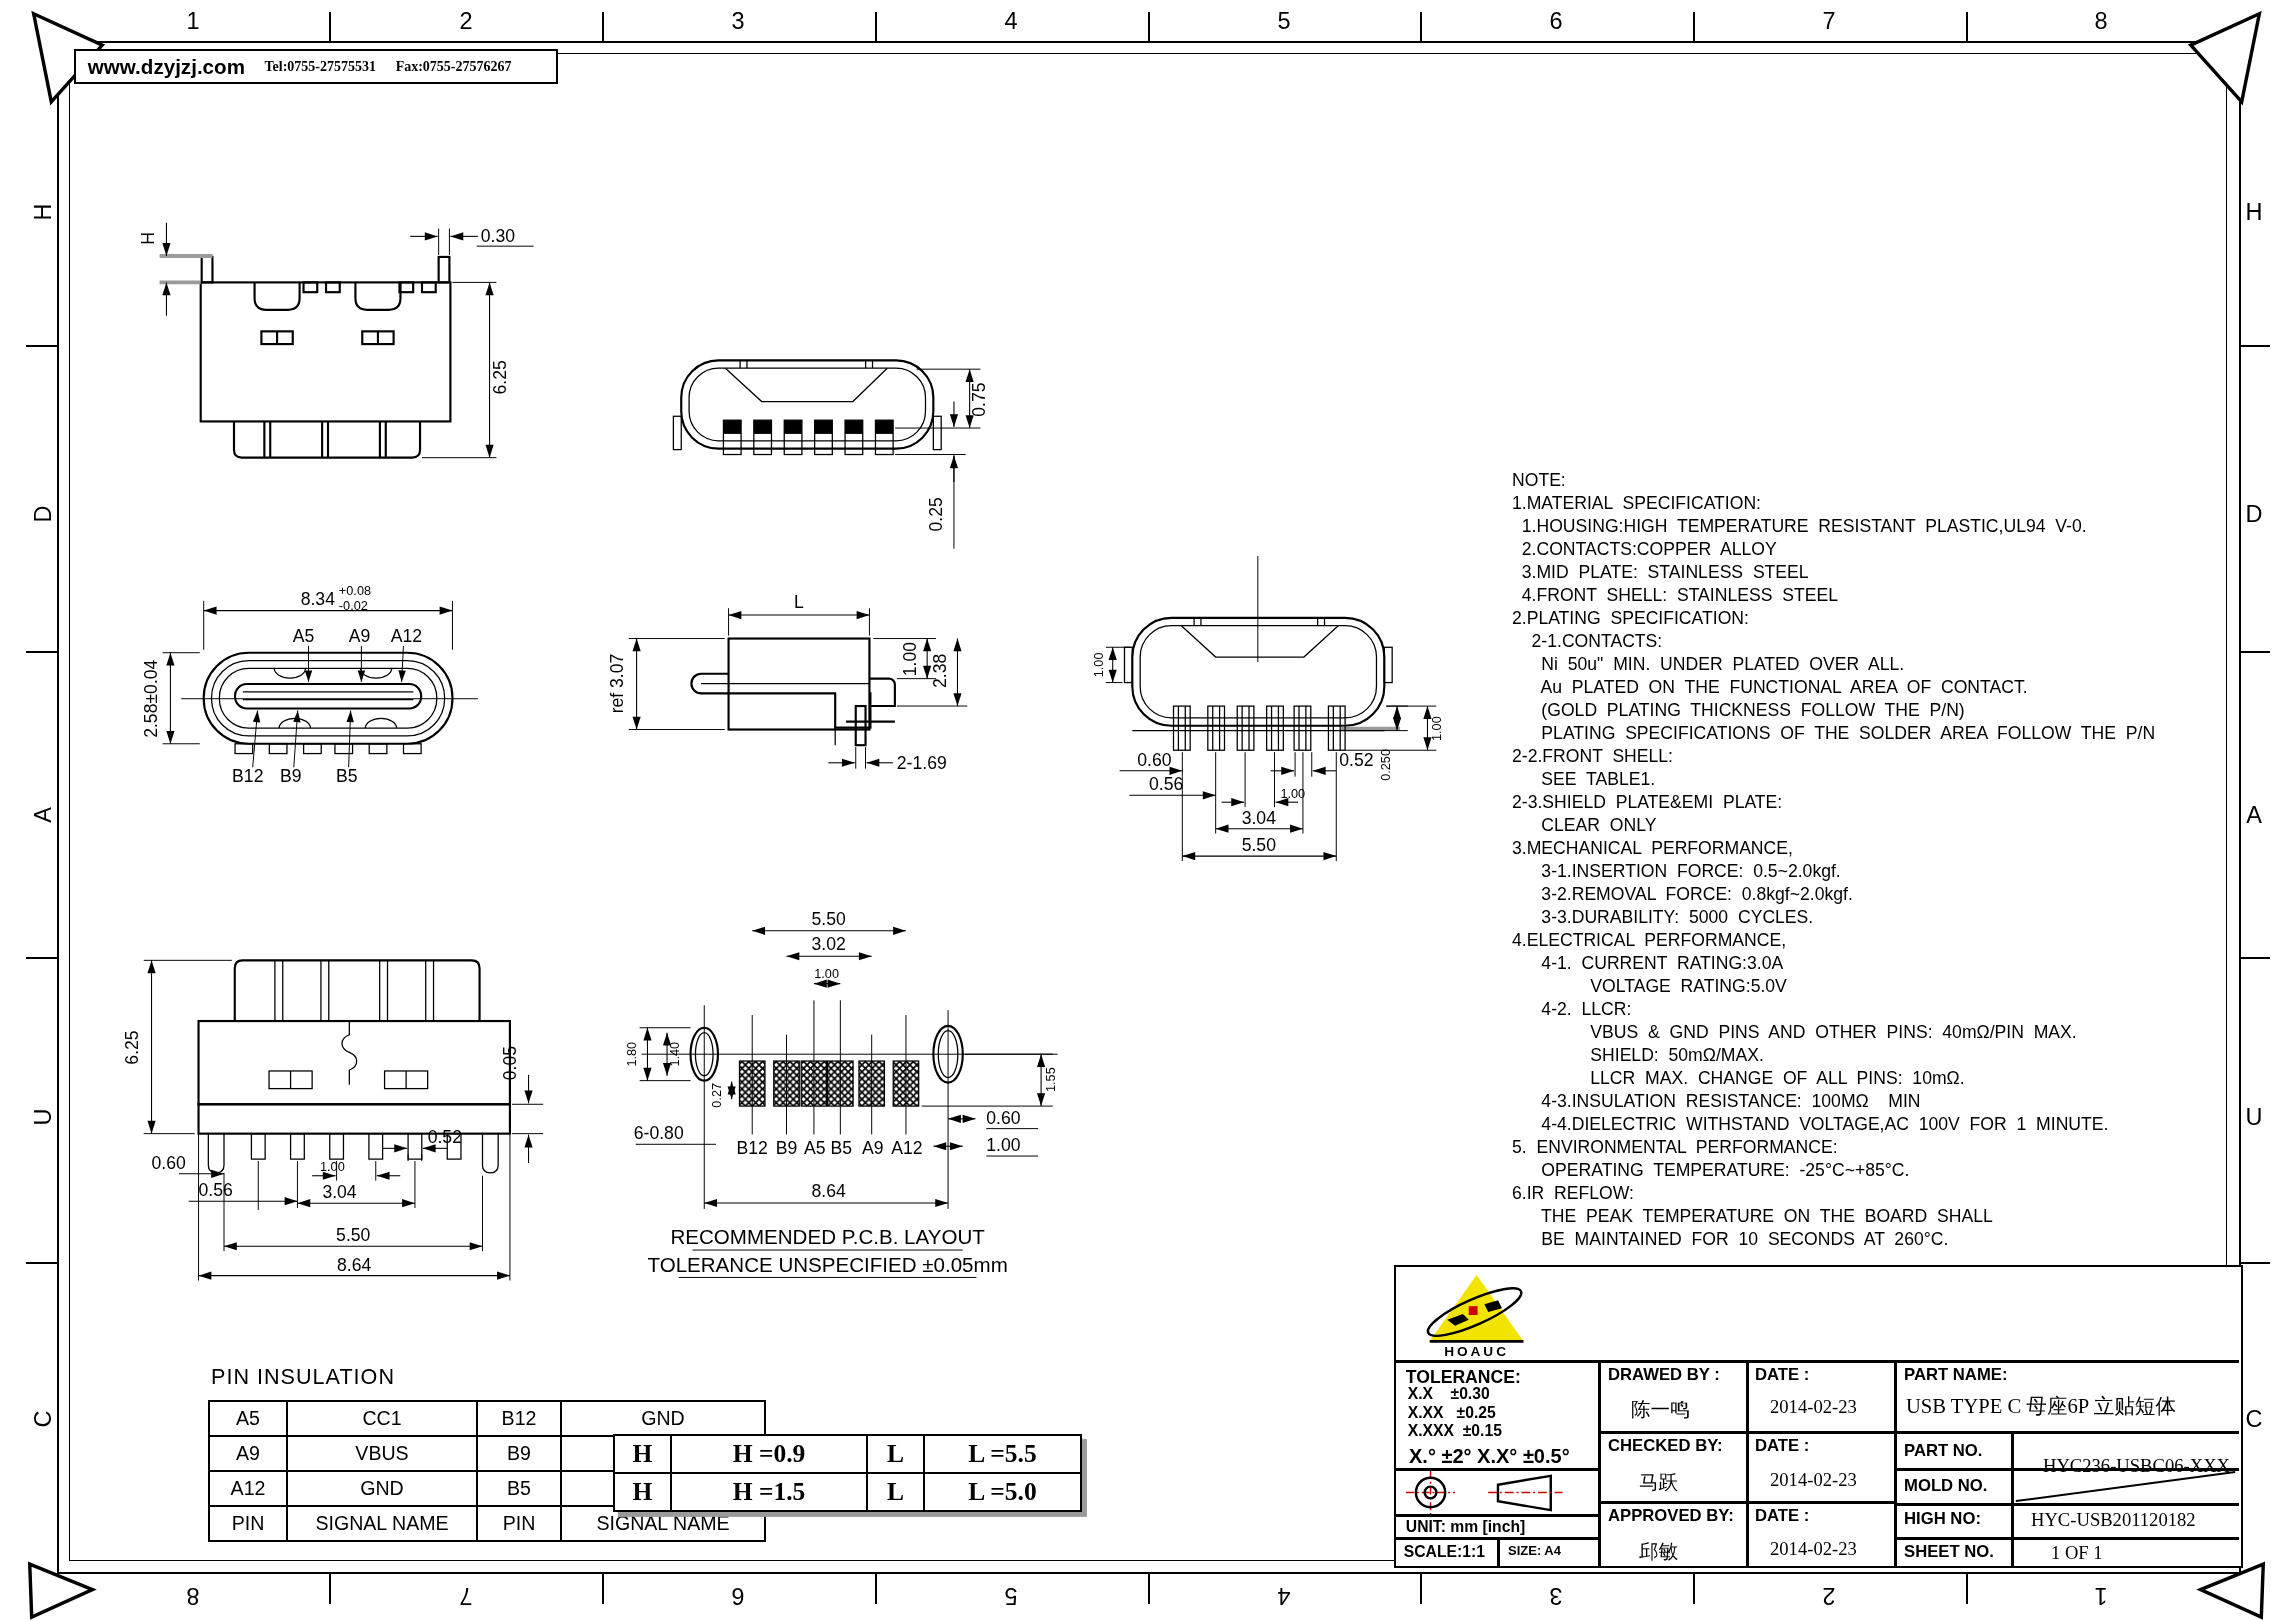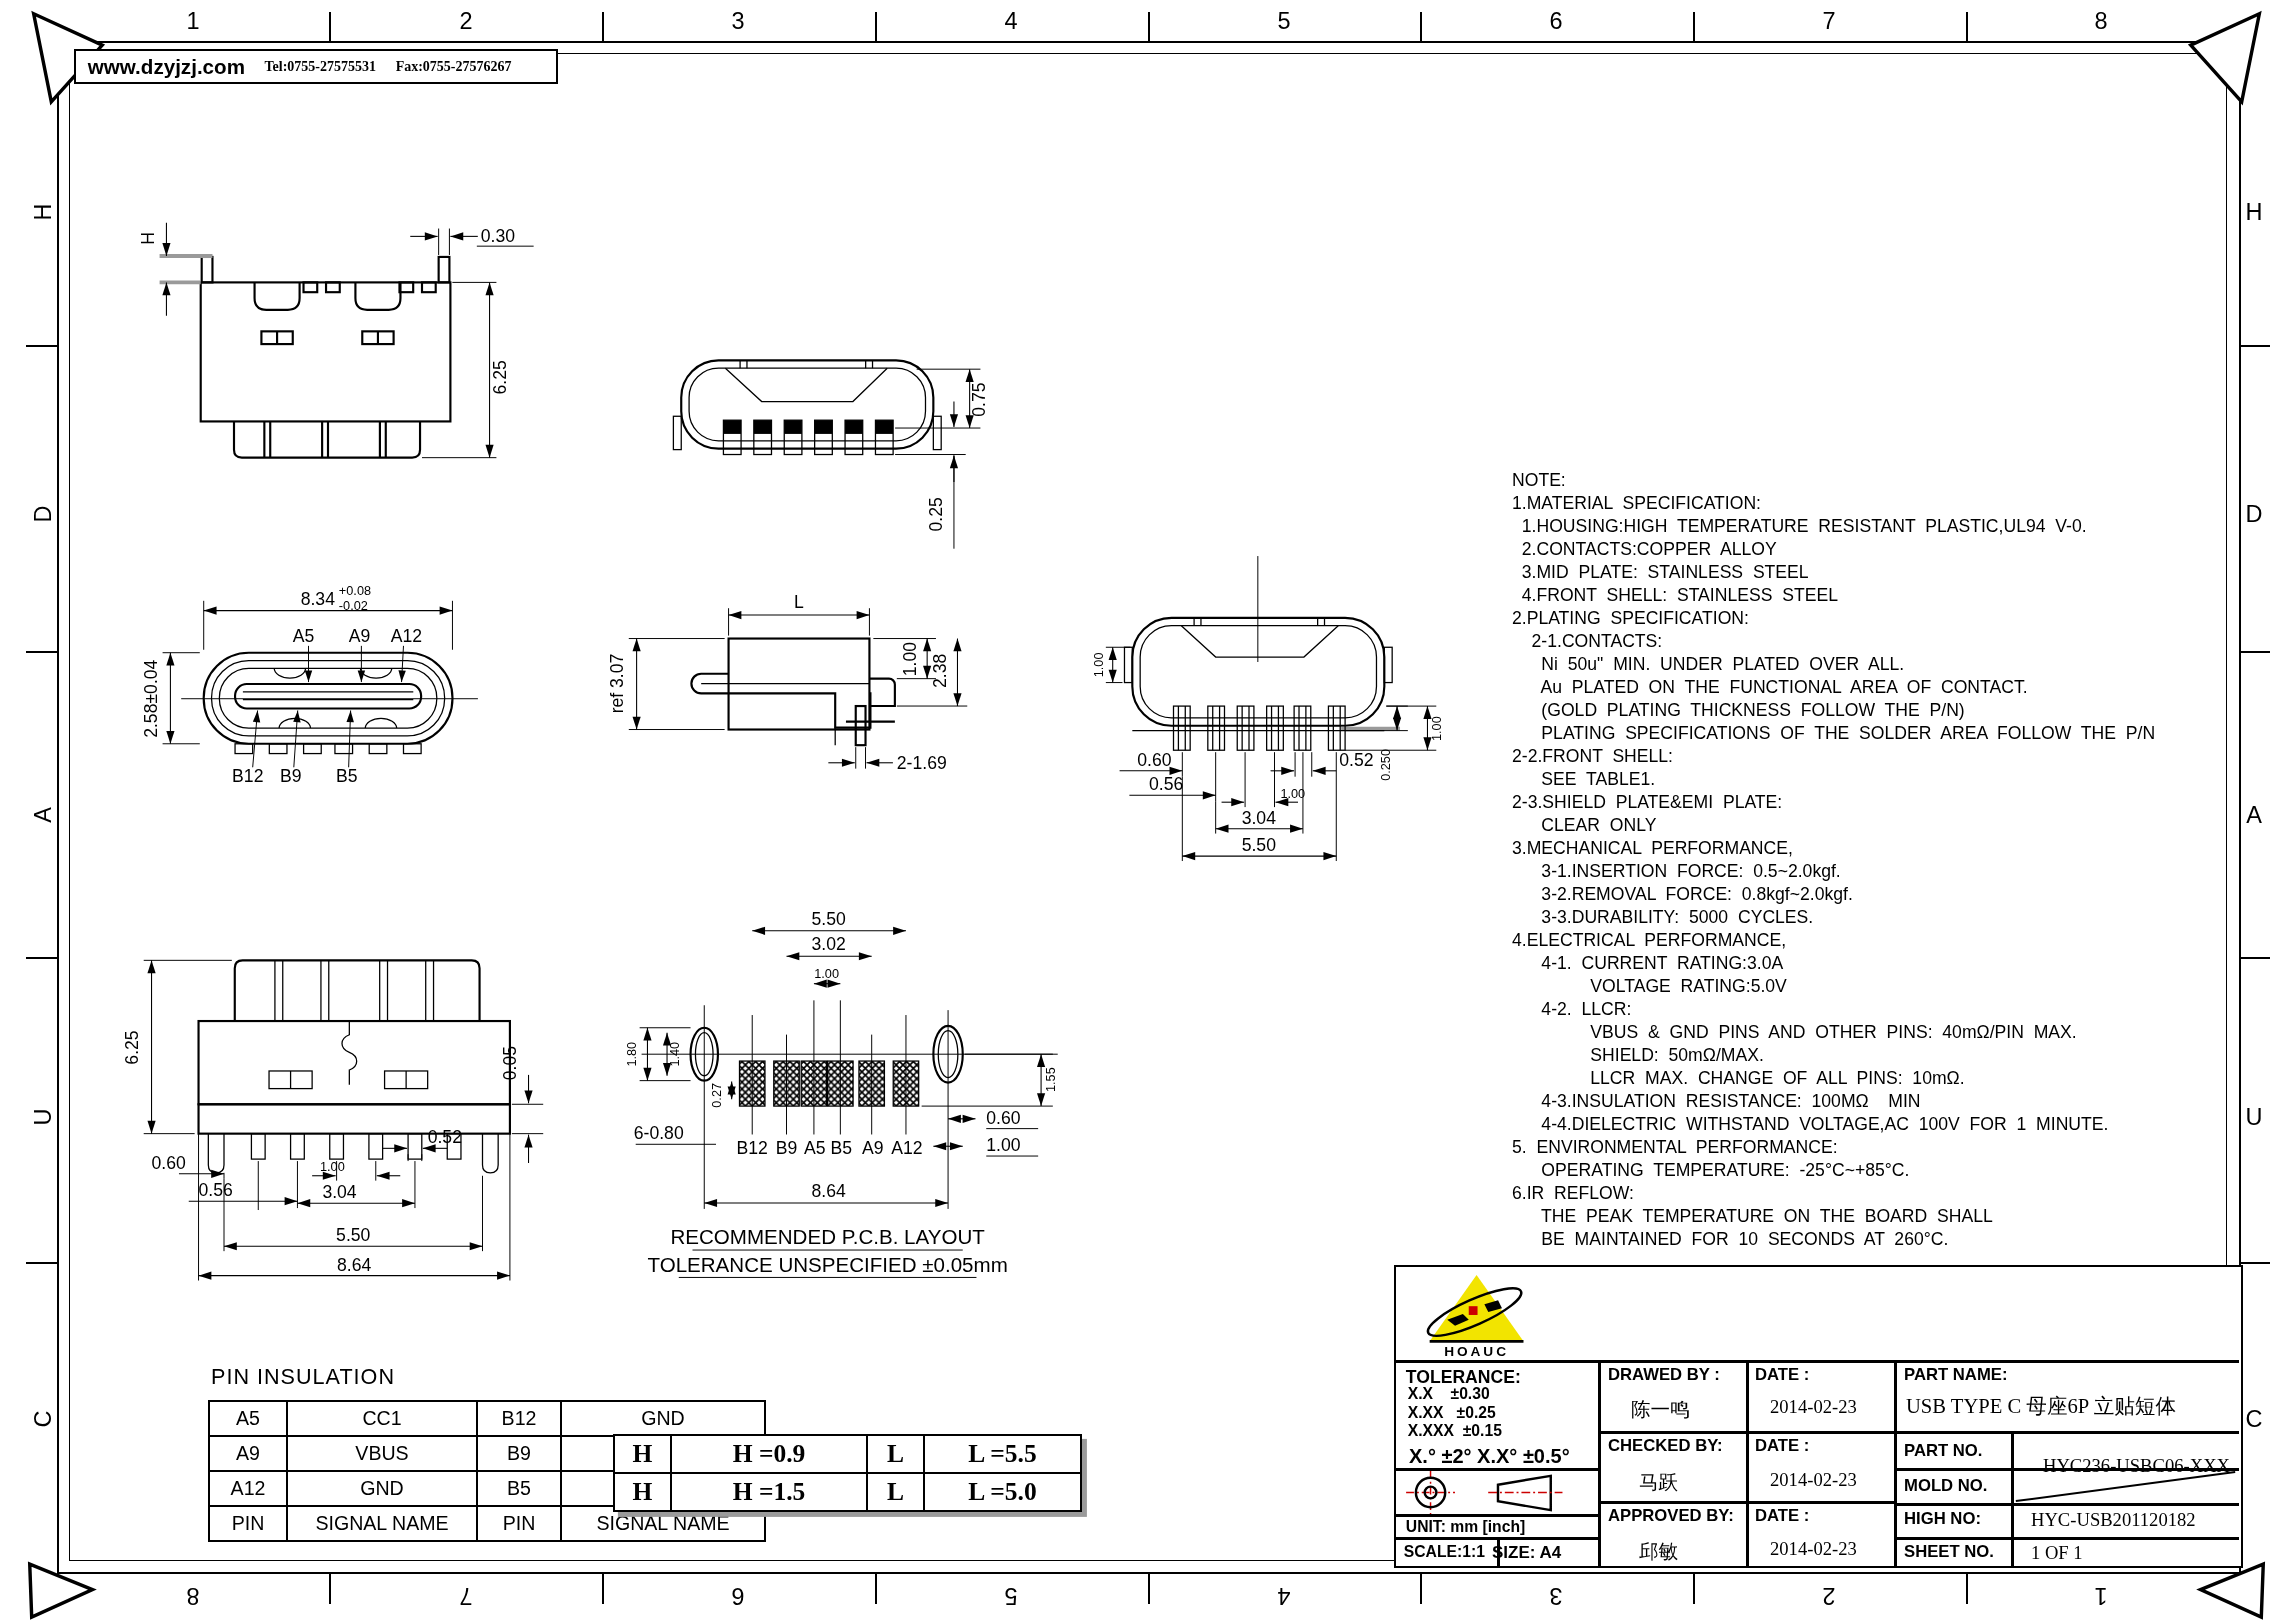--- a/index.html
+++ b/index.html
@@ -626,21 +626,21 @@
   <svg style="left:7.8px;top:204px" width="186" height="43" viewBox="0 0 190 44">
     <line x1="2" y1="22" x2="52" y2="22" stroke="#c00" stroke-width="1.5" stroke-dasharray="8 3 2 3"></line>
     <line x1="27" y1="0" x2="27" y2="44" stroke="#c00" stroke-width="1.5" stroke-dasharray="8 3 2 3"></line>
     <circle cx="27" cy="22" r="15" fill="none" stroke="#000" stroke-width="2.5"></circle>
     <circle cx="27" cy="22" r="6" fill="none" stroke="#000" stroke-width="2.5"></circle>
     <polygon points="96,14 150,5 150,40 96,31" fill="none" stroke="#000" stroke-width="2.5"></polygon>
     <line x1="86" y1="22" x2="162" y2="22" stroke="#c00" stroke-width="1.5" stroke-dasharray="9 3 2 3"></line>
   </svg>
   <div class="lab" style="left:9.8px;top:251px;font-size:15.7px">UNIT:  mm  [inch]</div>
   <div class="lab" style="left:7.8px;top:276px;font-size:15.7px">SCALE:1:1</div>
-  <div class="lab" style="left:96px;top:276px;font-size:17px">SIZE:  A4</div>
+  <div class="lab" style="left:112px;top:276px;font-size:13px">SIZE:  A4</div>
 
   <div class="lab" style="left:212px;top:98px">DRAWED BY :</div>
   <div class="val" style="left:235px;top:129px;font-size:19.6px">陈一鸣</div>
   <div class="lab" style="left:359px;top:98px">DATE :</div>
   <div class="val" style="left:374px;top:129px">2014-02-23</div>
   <div class="lab" style="left:212px;top:169px">CHECKED BY:</div>
   <div class="val" style="left:243px;top:202px;font-size:19.6px">马跃</div>
   <div class="lab" style="left:359px;top:169px">DATE :</div>
   <div class="val" style="left:374px;top:202px">2014-02-23</div>
   <div class="lab" style="left:212px;top:239px">APPROVED BY:</div>
@@ -652,15 +652,15 @@
   <div class="partname">USB TYPE C 母座6P 立贴短体</div>
   <div class="lab" style="left:508px;top:174px">PART NO.</div>
   <div class="val" style="left:647px;top:188px">HYC236-USBC06-XXX</div>
   <div class="lab" style="left:508px;top:209px">MOLD NO.</div>
   <svg style="left:617px;top:203px" width="225" height="33" viewBox="0 0 230 34">
     <line x1="2" y1="32" x2="228" y2="2" stroke="#000" stroke-width="2"></line>
   </svg>
   <div class="lab" style="left:508px;top:242px">HIGH NO:</div>
   <div class="val" style="left:635px;top:242px">HYC-USB201120182</div>
   <div class="lab" style="left:508px;top:275px">SHEET NO.</div>
-  <div class="val" style="left:635px;top:275px">1 OF 1</div>
+  <div class="val" style="left:655px;top:275px">1 OF 1</div>
 </div>
 
 
 </body></html>

